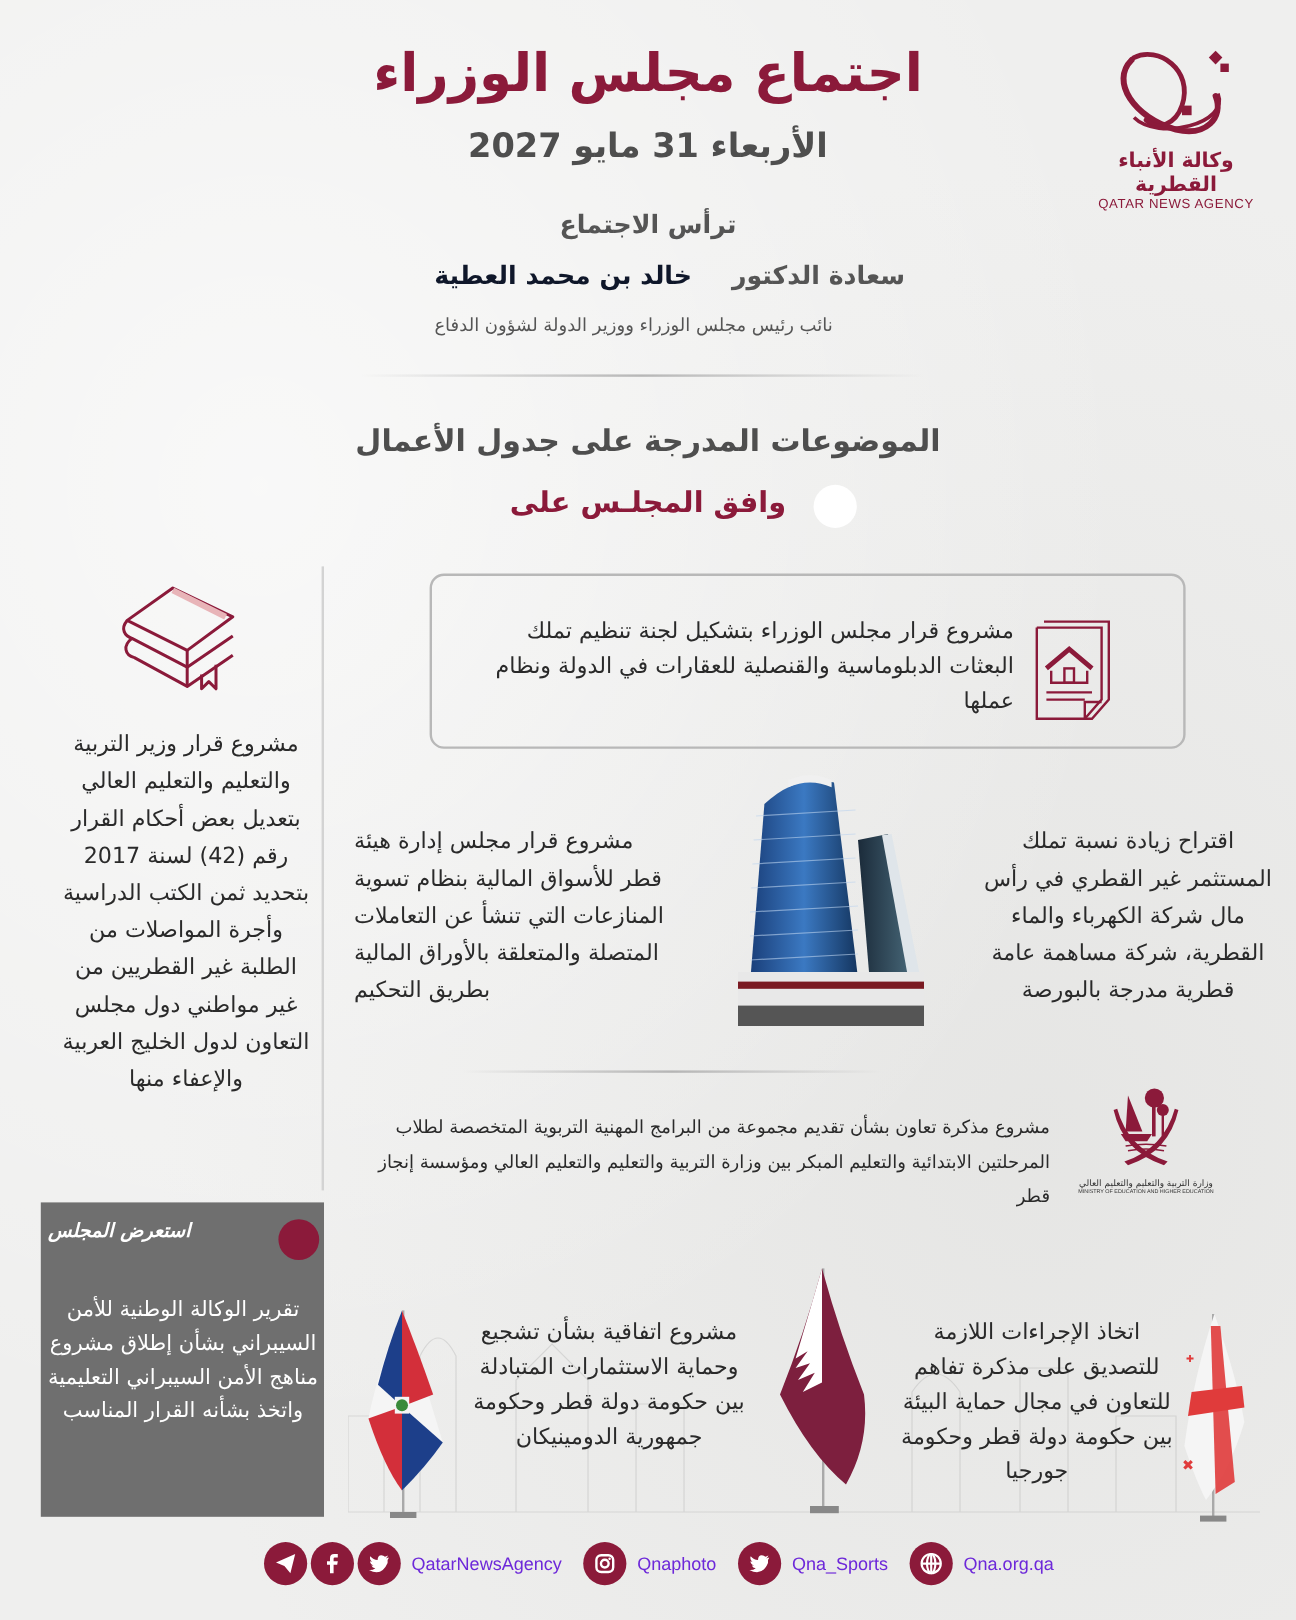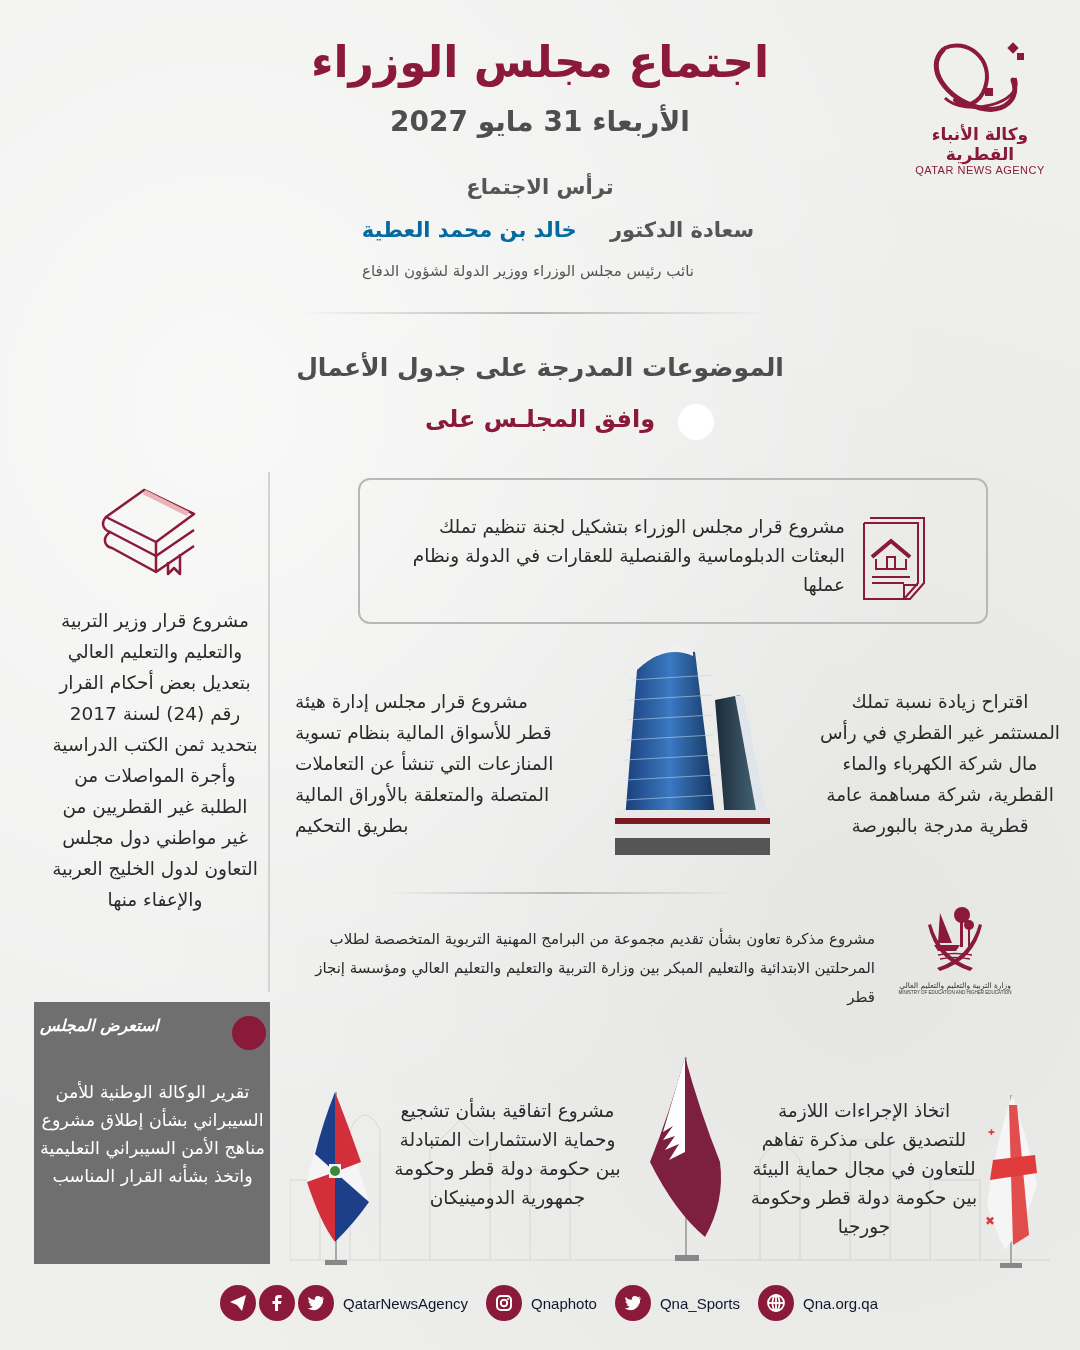--- a/index.html
+++ b/index.html
@@ -25,21 +25,21 @@
     left:360px; width:360px; top:105px; text-align:center;
     font-size:28px; font-weight:bold; color:#4e4e4e;
   }
   .logo { left:900px; top:38px; width:160px; height:130px; text-align:center; direction:ltr; }
   .logo-ar { font-size:17px; font-weight:bold; color:#8b1a3a; margin-top:2px; direction:rtl; }
   .logo-en { font-size:11px; font-weight:normal; color:#8b1a3a; letter-spacing:0.5px; font-family:"Liberation Sans", sans-serif; }
 
   .chaired-label { left:380px; width:320px; top:175px; text-align:center; font-size:21px; font-weight:bold; color:#555; }
   .chaired-row { left:300px; width:480px; top:218px; text-align:center; font-size:21px; font-weight:bold; }
   .chaired-row .honor { color:#555; margin-left:26px; }
-  .chaired-row .name { color:#0369a1;margin-left:36px; }
+  .chaired-row .name { color:#0f172a;margin-left:36px; }
   .position { left:218px; width:620px; top:262px; text-align:center; font-size:15px; color:#555; }
   .hr1 { left:300px; width:470px; top:312px; height:2px; background:linear-gradient(90deg, transparent, #b7b7b7, transparent); }
 
   .agenda-title { left:260px; width:560px; top:353px; text-align:center; font-size:25px; font-weight:bold; color:#4e4e4e; }
   .approved { left:380px; width:320px; top:405px; text-align:center; font-size:24px; font-weight:bold; color:#8b1a3a; }
   .approved-dot { left:678px; top:404px; width:36px; height:36px; border-radius:50%; background:#fff; }
 
   
   .vline { left:268px; top:472px; width:2px; height:520px; background:#d3d3d3; }
   .books-icon { left:96px; top:482px; width:110px; height:95px; }
@@ -90,21 +90,21 @@
   .skyline { left:290px; top:1060px; width:760px; height:210px; opacity:0.22; }
   .flag-dr { left:305px; top:1082px; width:70px; height:190px; }
   .flag-qa { left:645px; top:1052px; width:85px; height:220px; }
   .flag-ge { left:985px; top:1085px; width:55px; height:190px; }
   .dr-text { left:385px; width:245px; top:1096px; text-align:center; font-size:18.5px; line-height:29px; }
   .ge-text { left:750px; width:228px; top:1096px; text-align:center; font-size:18.5px; line-height:29px; }
 
   
   .footer { left:220px; top:1284px; height:38px; display:flex; align-items:center; direction:ltr; }
   .soc-icon { width:36px; height:36px; border-radius:50%; background:#8b1a3a; display:flex; align-items:center; justify-content:center; margin-right:3px; }
-  .soc-label { font-family:"Liberation Sans", sans-serif; font-size:15px; color:#0f172a; margin:0 18px 0 6px; }
+  .soc-label { font-family:"Liberation Sans", sans-serif; font-size:15px; color:#6d28d9; margin:0 18px 0 6px; }
 </style>
 </head>
 <body>
 
 <div class="abs title">اجتماع مجلس الوزراء</div>
 <div class="abs date">الأربعاء 31 مايو 2027</div>
 
 <div class="abs logo">
   <svg width="110" height="80" viewBox="0 0 110 80">
     <path d="M18 12 C0 30, 20 60, 55 70 C80 76, 95 60, 88 42" fill="none" stroke="#8b1a3a" stroke-width="5" stroke-linecap="round"></path>
@@ -134,21 +134,21 @@
 <svg class="abs books-icon" viewBox="0 0 110 95">
   <g fill="none" stroke="#8b1a3a" stroke-width="2.5" stroke-linejoin="round">
     <path d="M10 35 L48 8 L98 32 L60 60 Z"></path>
     <path d="M48 10 L92 32" stroke="#e8b4b8" stroke-width="5"></path>
     <path d="M10 35 C4 42, 8 48, 14 50 L60 74 L98 48"></path>
     <path d="M14 50 C6 56, 8 64, 16 66 L60 90 L98 64"></path>
     <path d="M60 60 L60 74 M60 74 L60 90"></path>
     <path d="M72 80 L72 92 L78 86 L84 92 L84 72"></path>
   </g>
 </svg>
-<div class="abs left-text">مشروع قرار وزير التربية والتعليم والتعليم العالي بتعديل بعض أحكام القرار رقم (24) لسنة 2017 بتحديد ثمن الكتب الدراسية وأجرة المواصلات من الطلبة غير القطريين من غير مواطني دول مجلس التعاون لدول الخليج العربية والإعفاء منها</div>
+<div class="abs left-text">مشروع قرار وزير التربية والتعليم والتعليم العالي بتعديل بعض أحكام القرار رقم (42) لسنة 2017 بتحديد ثمن الكتب الدراسية وأجرة المواصلات من الطلبة غير القطريين من غير مواطني دول مجلس التعاون لدول الخليج العربية والإعفاء منها</div>
 
 <div class="abs box1"></div>
 <svg class="abs doc-icon" viewBox="0 0 70 90">
   <g fill="none" stroke="#8b1a3a" stroke-width="2">
     <path d="M10 5 L64 5 L64 70 L50 86 L4 86 L4 10"></path>
     <path d="M4 10 L58 10 L58 70 L44 86"></path>
     <path d="M44 86 L44 72 L58 72"></path>
     <path d="M16 46 L16 56 L46 56 L46 46"></path>
     <rect x="27" y="44" width="8" height="12"></rect>
     <line x1="12" y1="64" x2="50" y2="64"></line>

